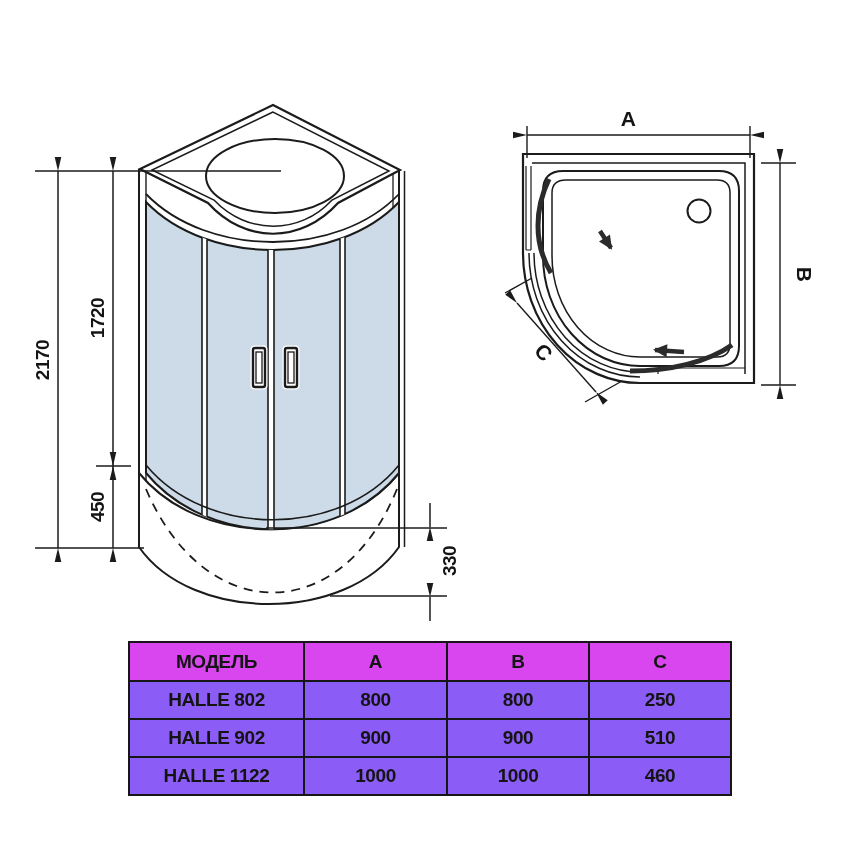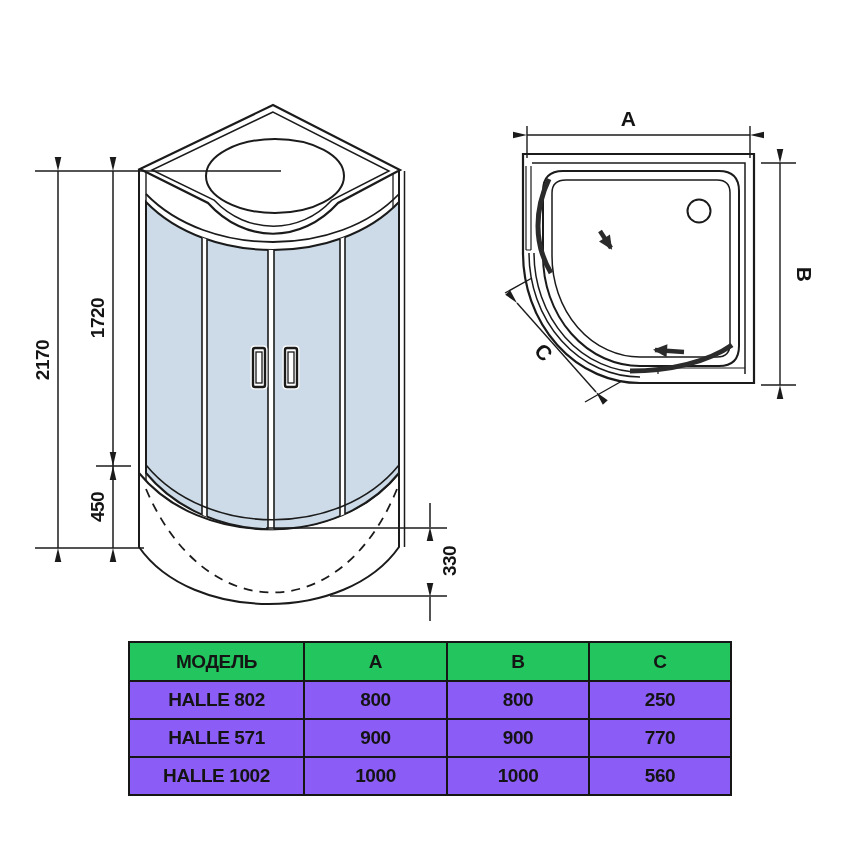--- a/index.html
+++ b/index.html
@@ -10,21 +10,21 @@
   svg text{font-family:"Liberation Sans", sans-serif;font-weight:700;
            fill:#141414;letter-spacing:-0.5px;}
   .dim-text{font-size:19px;}
   .axis-text{font-size:21px;}
   
   .spec-table{position:absolute;left:128px;top:641px;width:602px;height:145px;
               border-collapse:collapse;table-layout:fixed;}
   .spec-table td{border:2px solid #161616;text-align:center;vertical-align:middle;
                  font-size:19px;font-weight:700;color:#141414;letter-spacing:-0.4px;
                  padding:0;height:36px;background:#8b5cf6;}
-  .spec-table tr.head td{background:#22c55e;height:37px;}
+  .spec-table tr.head td{background:#d946ef;height:37px;}
   .col-model{width:175px;} .col-a{width:143px;} .col-b{width:142px;} .col-c{width:142px;}
 </style>
 </head>
 <body>
 
 <div class="stage">
 
 <svg width="850" height="850" viewBox="0 0 850 850">
   <defs>
     <marker id="dimArrow" markerWidth="15" markerHeight="9" refX="0.5" refY="4.5" orient="auto-start-reverse" markerUnits="userSpaceOnUse">
@@ -150,27 +150,27 @@
       <td>B</td>
       <td>C</td>
     </tr>
     <tr>
       <td>HALLE 802</td>
       <td>800</td>
       <td>800</td>
       <td>250</td>
     </tr>
     <tr>
-      <td>HALLE 571</td>
+      <td>HALLE 902</td>
       <td>900</td>
       <td>900</td>
-      <td>770</td>
+      <td>510</td>
     </tr>
     <tr>
-      <td>HALLE 1002</td>
+      <td>HALLE 1122</td>
       <td>1000</td>
       <td>1000</td>
-      <td>560</td>
+      <td>460</td>
     </tr>
   </tbody>
 </table>
 
 </div>
 
 </body></html>

